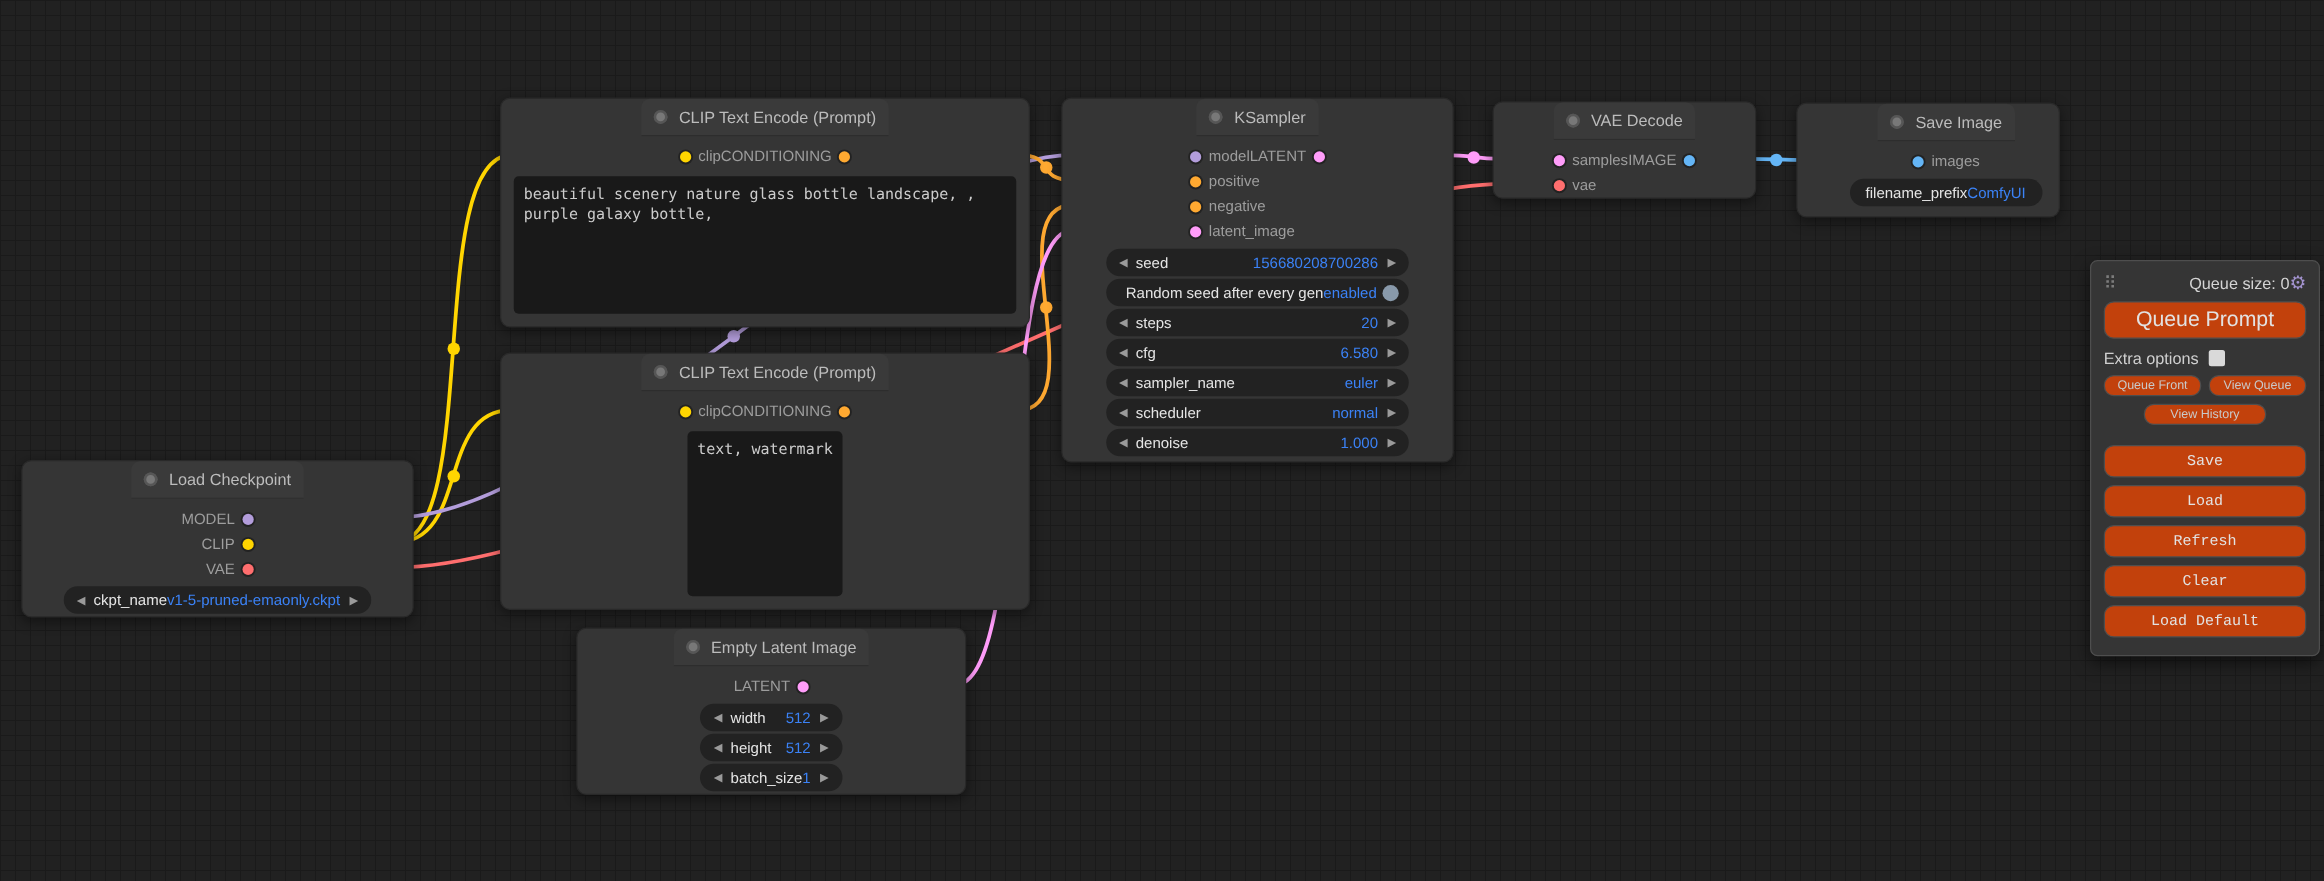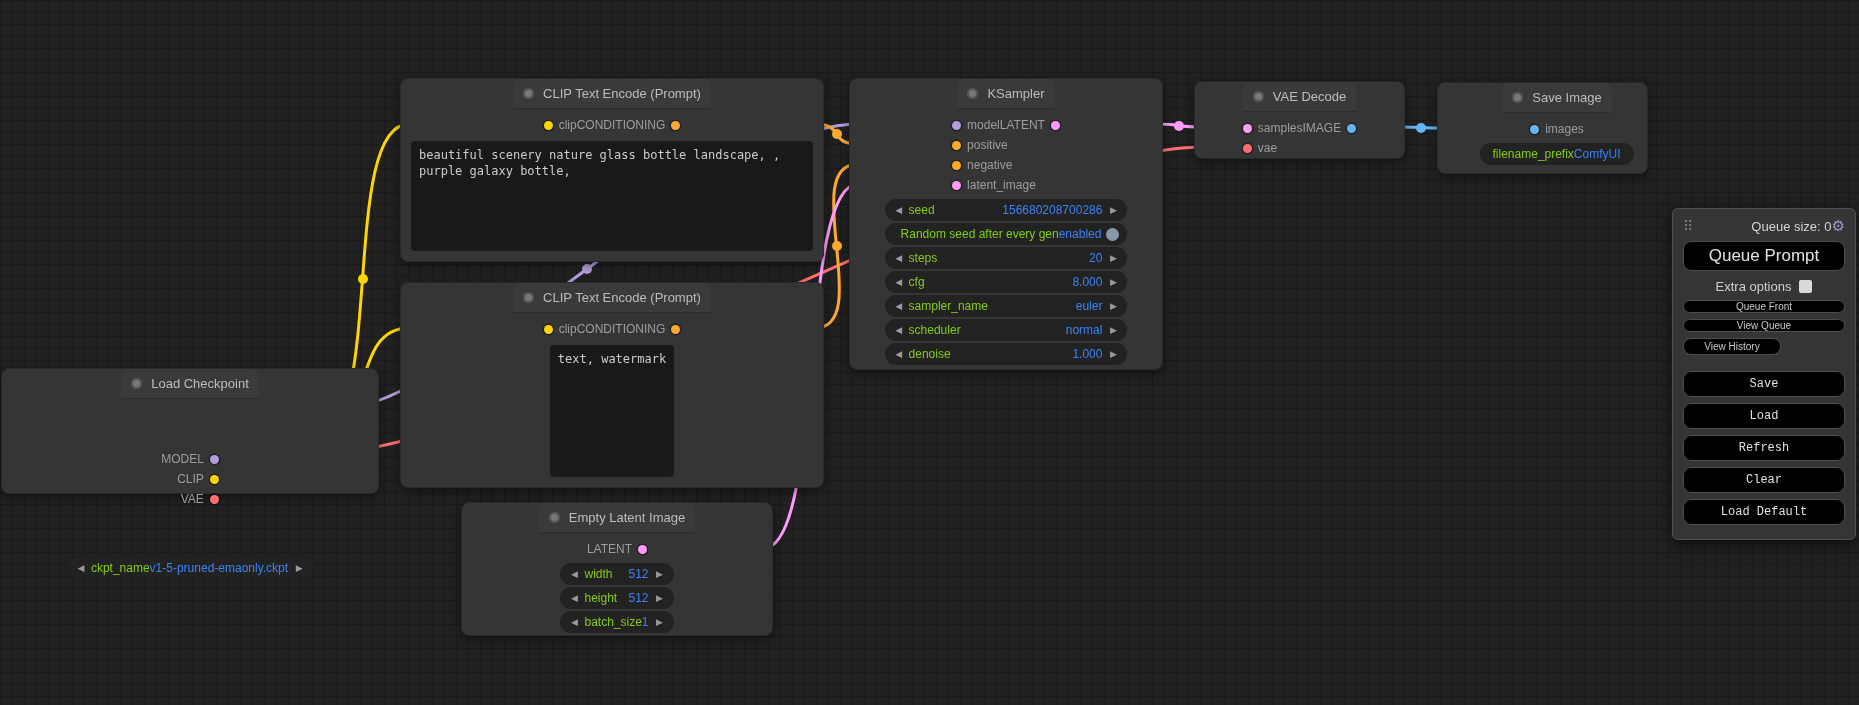--- a/index.html
+++ b/index.html
@@ -59,21 +59,21 @@
   .widgets { margin-top:4px; padding:0 12px; display:flex; flex-direction:column; gap:2px; }
   .widget {
     height:22px; flex:0 0 22px;
     background:#222222;
     border-radius:11px;
     display:flex; align-items:center;
     font-size:12px; color:#9a9a9a;
     padding:0 8px; cursor:pointer;
   }
   .widget .arrow { color:#9a9a9a; font-size:9px; width:12px; text-align:center; }
-  .widget .wlabel { margin-left:4px; color:#84cc16; white-space:nowrap; }
+  .widget .wlabel { margin-left:4px; color:#e5e5e5; white-space:nowrap; }
   .widget .wvalue { margin-left:auto; margin-right:5px; color:#3b82f6; white-space:nowrap; }
   .widget.toggle .wlabel { margin-left:8px; }
   .widget .knob { width:13px; height:13px; border-radius:50%; flex:0 0 13px; }
   .prompt-text {
     flex:1; margin:6px 10px 10px;
     background:#191919;
     border-radius:4px;
     padding:6px 8px;
     font-family:"DejaVu Sans Mono", monospace;
     font-size:12px; line-height:1.35; color:#cccccc;
@@ -87,33 +87,33 @@
     border-radius:6px;
     box-shadow:0 5px 14px rgba(0,0,0,0.55);
     padding:8px 10px 14px;
     display:flex; flex-direction:column; gap:6px;
   }
   .menu-header { display:flex; align-items:center; color:#d4d4d4; font-size:13px; }
   .drag-handle { color:#7c7c7c; font-size:14px; cursor:grab; }
   .queue-size { flex:1; text-align:right; }
   .gear { color:#a393cf; font-size:15px; cursor:pointer; }
   .btn {
-    background:#000000; border:1px solid #4e4e4e; border-radius:8px;
+    background:#c2410c; border:1px solid #4e4e4e; border-radius:8px;
     color:#e2e2e2; font-family:inherit; cursor:pointer;
     display:block; width:100%;
   }
   .btn-queue { height:30px; font-size:17px; }
   .btn-action { height:26px; font-size:12px;font-family:Liberation Mono, monospace; }
   .btn-action.first { margin-top:10px; }
   .extra-options {
-    display:flex; align-items:center; justify-content:center; gap:8px;
+    display:flex; align-items:center; gap:8px;
     color:#cfcfcf; font-size:13px; margin-top:2px;
   }
   .checkbox { width:13px; height:13px; background:#d9d9d9; border-radius:2px; cursor:pointer; }
-  .btn-row { display:flex; gap:6px;flex-direction:column; }
+  .btn-row { display:flex; gap:6px; }
   .btn-row.center { justify-content:center; }
   .btn-sm { height:17px; font-size:10px; color:#c9c9c9; border-radius:8px; padding:0; }
   .btn-sm.half { flex:1; }
   .btn-sm.history { width:98px; }
 </style>
 </head>
 <body>
 
 <div class="canvas-grid"></div>
 
@@ -132,21 +132,21 @@
   <circle cx="363" cy="381" r="5" fill="#FFD500"></circle>
   <circle cx="587" cy="269" r="5" fill="#B39DDB"></circle>
   <circle cx="760" cy="301" r="5" fill="#FF6E6E"></circle>
   <circle cx="837" cy="134" r="5" fill="#FFA931"></circle>
   <circle cx="837" cy="246" r="5" fill="#FFA931"></circle>
   <circle cx="811" cy="366" r="5" fill="#FF9CF9"></circle>
   <circle cx="1179" cy="126" r="5" fill="#FF9CF9"></circle>
   <circle cx="1421" cy="128" r="5" fill="#64B5F6"></circle>
 </svg>
 
-<div class="node" style="left:1px; top:368px; width:378px; height:126px;gap:44px;">
+<div class="node" style="left:17px; top:368px; width:314px; height:126px;">
   <div class="node-title">
     <span class="title-dot"></span>
     <span>Load Checkpoint</span>
   </div>
   <div class="slots">
     <div class="slot-row">
       <span class="slot-out">
         <span>MODEL</span>
         <span class="dot" style="background-color: rgb(179, 157, 219);"></span>
       </span>
@@ -298,21 +298,21 @@
     </div>
     <div class="widget">
       <span class="arrow">◀</span>
       <span class="wlabel">steps</span>
       <span class="wvalue">20</span>
       <span class="arrow">▶</span>
     </div>
     <div class="widget">
       <span class="arrow">◀</span>
       <span class="wlabel">cfg</span>
-      <span class="wvalue">8.000</span>
+      <span class="wvalue">6.580</span>
       <span class="arrow">▶</span>
     </div>
     <div class="widget">
       <span class="arrow">◀</span>
       <span class="wlabel">sampler_name</span>
       <span class="wvalue">euler</span>
       <span class="arrow">▶</span>
     </div>
     <div class="widget">
       <span class="arrow">◀</span>

